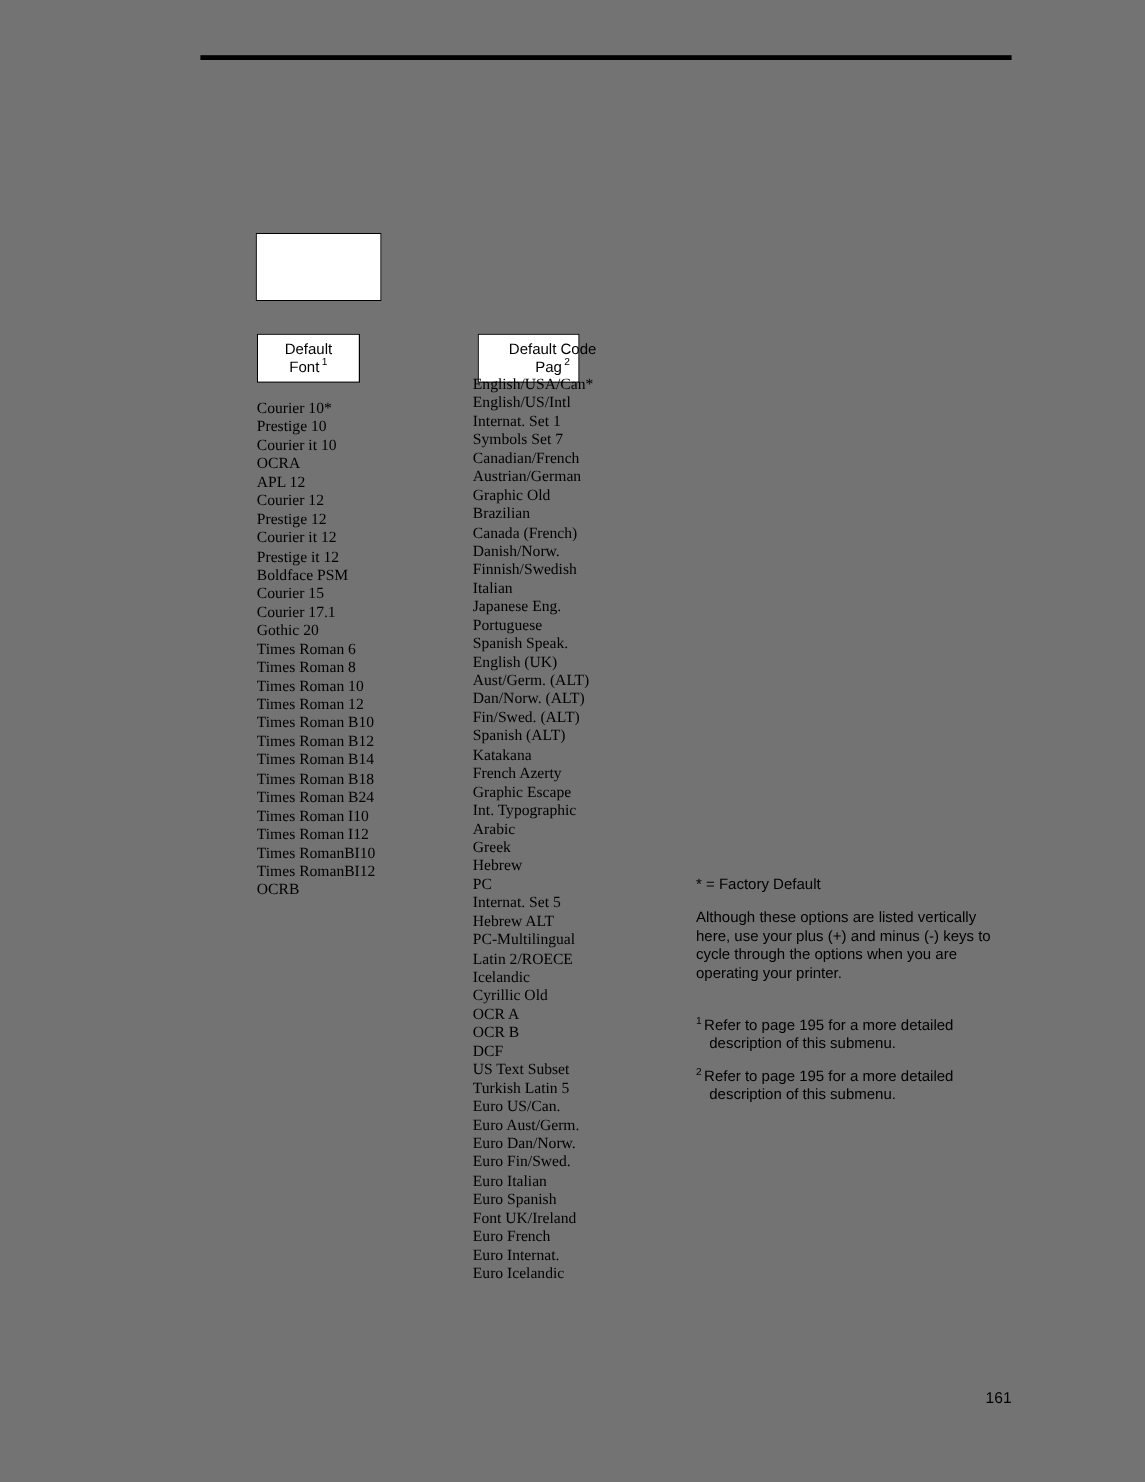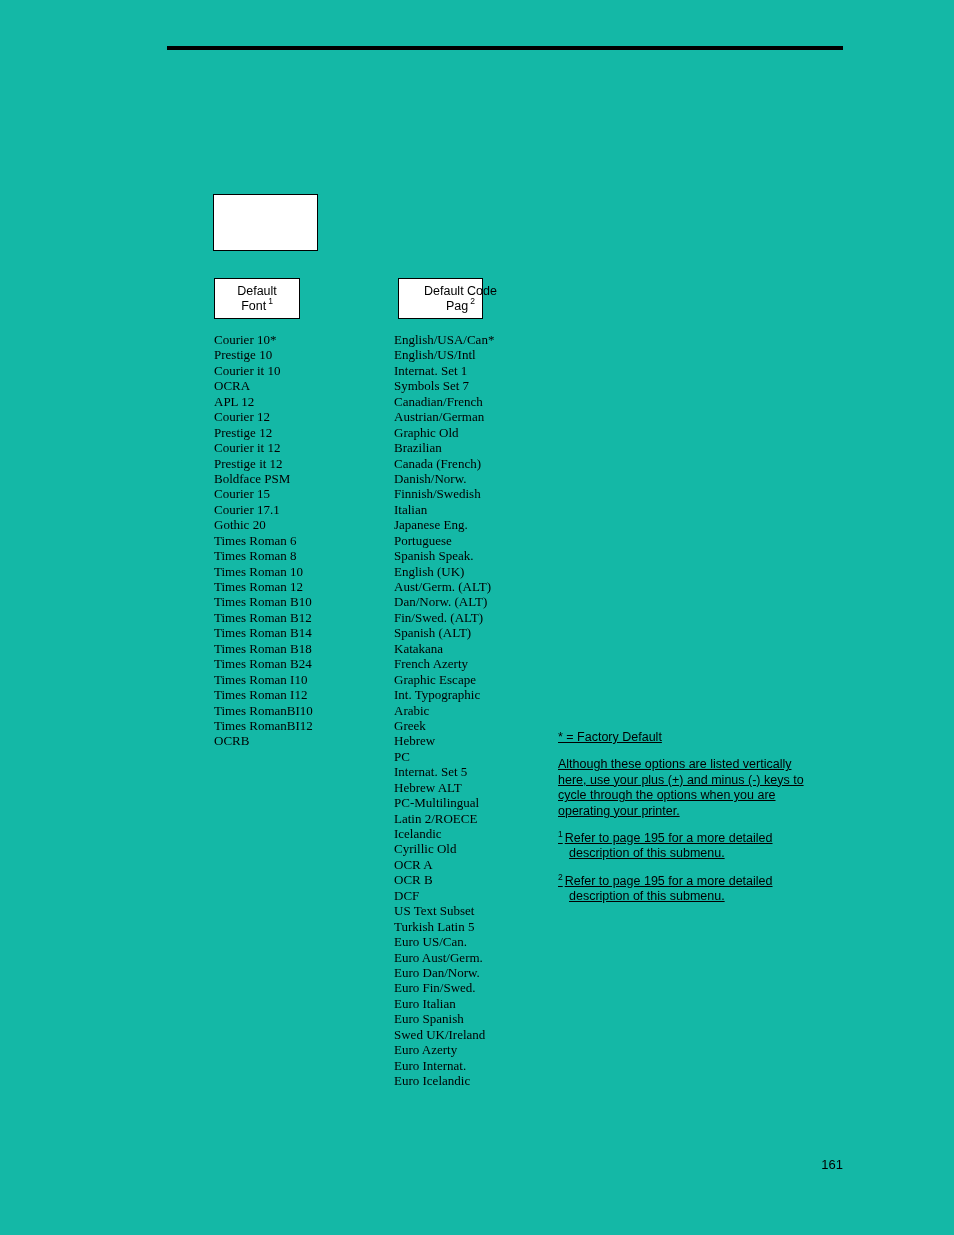--- a/index.html
+++ b/index.html
@@ -10,21 +10,21 @@
   body {
     font-family: "Liberation Sans", sans-serif;
     color: #000000;
     -webkit-font-smoothing: antialiased;
   }
   #page {
     position: relative;
     width: 954px;
     height: 1235px;
     overflow: hidden;
-    background: #14b8a6;
+    background: #737373;
   }
 
   
   .header-rule {
     position: absolute;
     left: 167px;
     top: 46px;
     width: 676px;
     height: 4px;
     background: #000000;
@@ -81,43 +81,42 @@
     color: #000000;
     white-space: nowrap;
     font-family: Liberation Serif, serif;
   }
   #font-list {
     left: 214px;
     top: 332px;
   }
   #code-page-list {
     left: 394px;
-    top: 332px;
+    top: 312px;
   }
   .option-list .opt {
     display: block;
     height: 15.45px;
   }
 
   
   .notes {
     position: absolute;
-    left: 558px;
+    left: 580px;
     top: 730px;
     width: 255px;
     font-size: 12.5px;
     line-height: 15.4px;
     color: #000000;
-    text-decoration: underline;
   }
   .notes .factory-default {
     margin: 0 0 12px 0;
   }
   .notes .vertical-note {
-    margin: 0 0 12px 0;
+    margin: 0 0 28px 0;
   }
   .footnote {
     margin: 0 0 12px 0;
     padding-left: 11px;
     text-indent: -11px;
   }
   .footnote .fn-mark {
     font-size: 8.5px;
     vertical-align: super;
     line-height: 0;
@@ -225,22 +224,22 @@
       <span class="opt">OCR B</span>
       <span class="opt">DCF</span>
       <span class="opt">US Text Subset</span>
       <span class="opt">Turkish Latin 5</span>
       <span class="opt">Euro US/Can.</span>
       <span class="opt">Euro Aust/Germ.</span>
       <span class="opt">Euro Dan/Norw.</span>
       <span class="opt">Euro Fin/Swed.</span>
       <span class="opt">Euro Italian</span>
       <span class="opt">Euro Spanish</span>
-      <span class="opt">Swed UK/Ireland</span>
-      <span class="opt">Euro Azerty</span>
+      <span class="opt">Font UK/Ireland</span>
+      <span class="opt">Euro French</span>
       <span class="opt">Euro Internat.</span>
       <span class="opt">Euro Icelandic</span>
     </div>
 
   <div class="notes">
     <p class="factory-default">* = Factory Default</p>
     <p class="vertical-note">Although these options are listed vertically here, use your plus (+) and minus (-) keys to cycle through the options when you are operating your printer.</p>
     <div id="footnotes">
         <p class="footnote"><span class="fn-mark">1</span><span>Refer to page 195 for a more detailed description of this submenu.</span></p>
         <p class="footnote"><span class="fn-mark">2</span><span>Refer to page 195 for a more detailed description of this submenu.</span></p>

